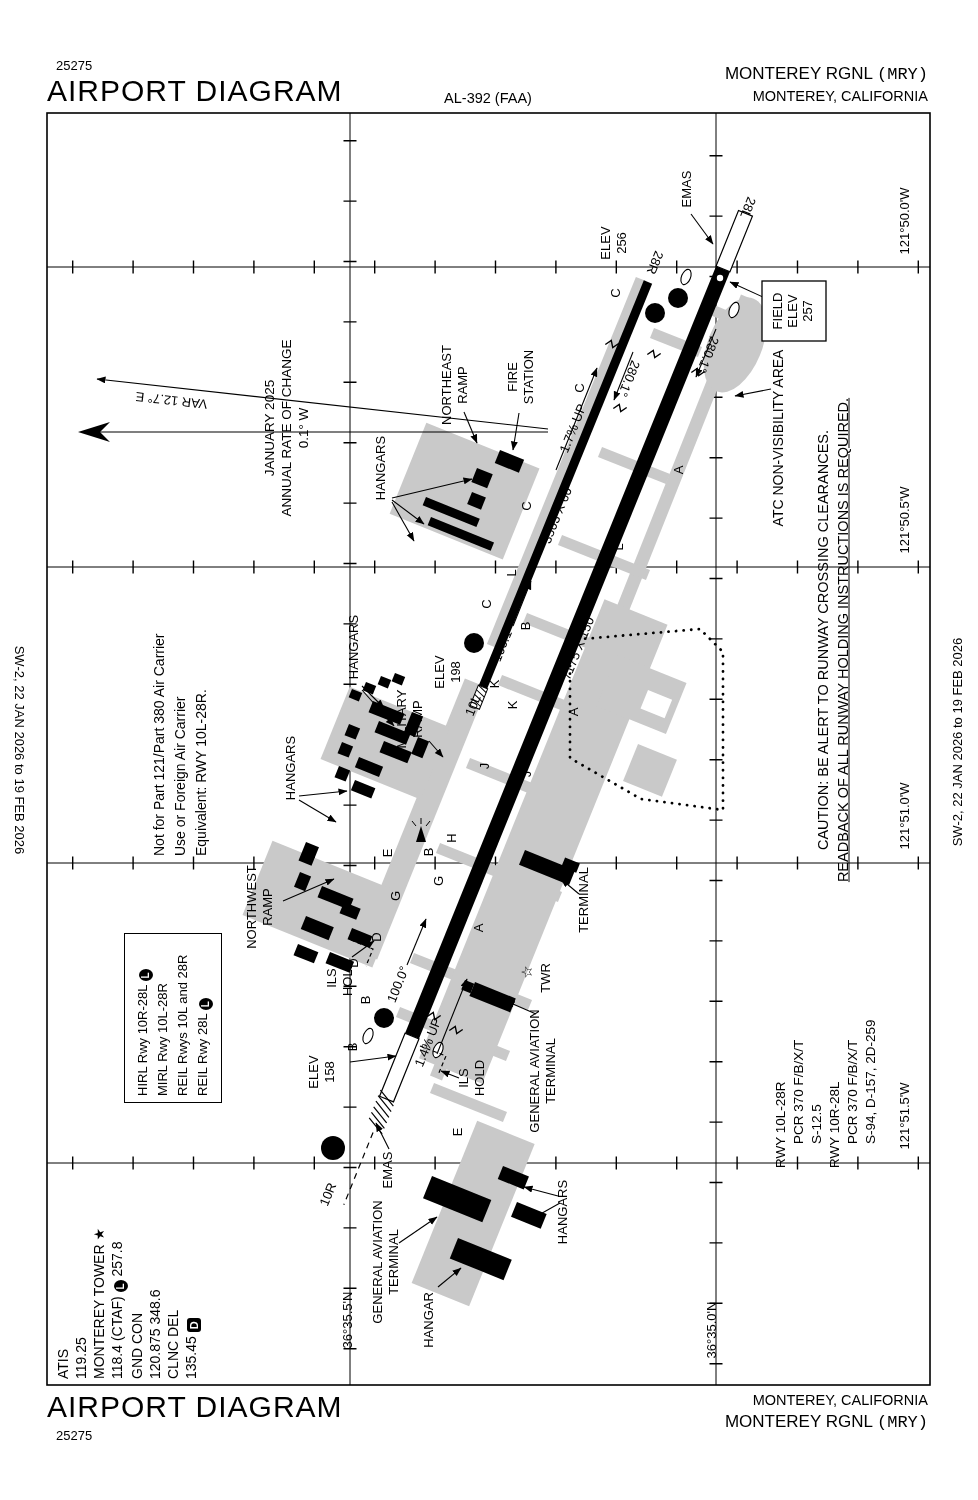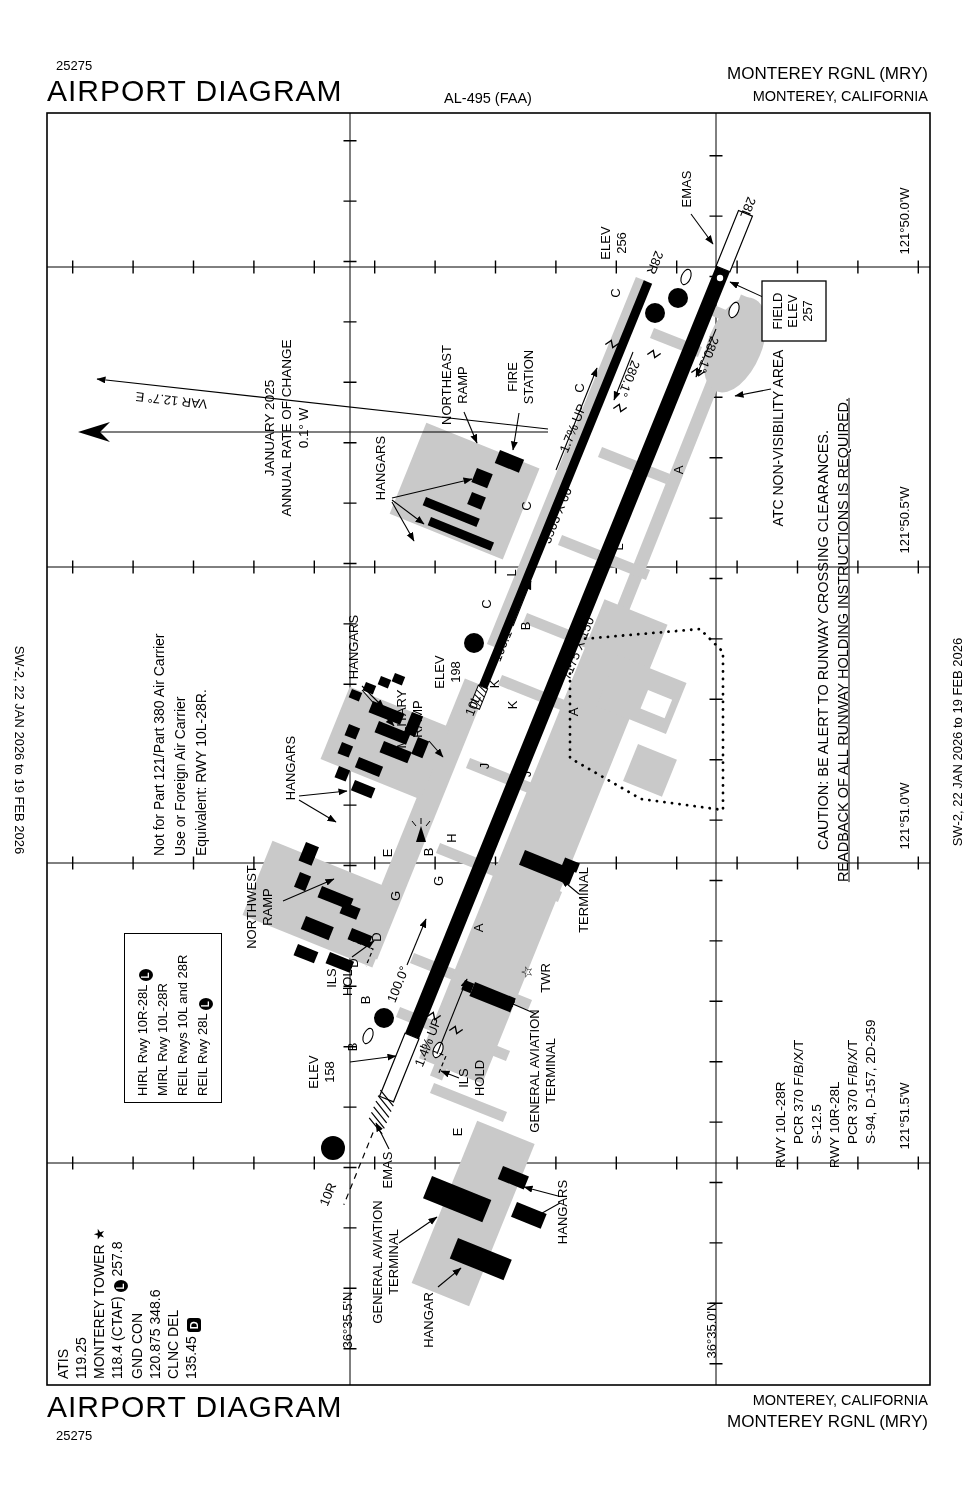--- a/index.html
+++ b/index.html
@@ -1,36 +1,36 @@
 <!DOCTYPE html>
 <html><head>
 <meta charset="utf-8">
 <style>
   html,body{margin:0;padding:0;background:#fff}
   body{width:978px;height:1500px;position:relative;font-family:"Liberation Sans",sans-serif;color:#000;overflow:hidden}
   .abs{position:absolute}
   .rb{position:absolute;transform:rotate(-90deg);display:flex;flex-direction:column;justify-content:center}
   .rb90{transform:rotate(90deg)}
-  .serif{font-family:Liberation Sans, sans-serif}
+  .serif{font-family:Liberation Mono, monospace}
   .lsym{display:inline-block;background:#000;color:#fff;border-radius:50%;font-size:10px;line-height:14px;width:12px;height:14px;text-align:center;font-weight:bold;vertical-align:-2px}
   .dsym{display:inline-block;background:#000;color:#fff;border-radius:3px;font-size:11px;line-height:14px;width:14px;height:14px;text-align:center;font-weight:bold;vertical-align:-2px}
   .u{text-decoration:underline}
   .ind{padding-left:24px}
   svg text{font-family:"Liberation Sans",sans-serif;fill:#000}
   .t13{font-size:13px}.t14{font-size:14px}
   .ar{stroke:#000;stroke-width:1.1;fill:none;marker-end:url(#ah)}
   .gray{fill:#c9c9c9}
   .blk{fill:#000}
 </style>
 </head>
 <body>
 
 <div class="abs" style="left:56px;top:58px;font-size:13px">25275</div>
 <div class="abs" style="left:47px;top:74px;font-size:30px;letter-spacing:1px">AIRPORT DIAGRAM</div>
-<div class="abs" style="left:398px;top:90px;width:180px;text-align:center;font-size:14.5px">AL-495 (FAA)</div>
+<div class="abs" style="left:398px;top:90px;width:180px;text-align:center;font-size:14.5px">AL-392 (FAA)</div>
 <div class="abs" style="left:428px;top:64px;width:500px;text-align:right;font-size:17px">
   <span>MONTEREY RGNL</span>
   <span class="serif">(MRY)</span>
 </div>
 <div class="abs" style="left:428px;top:88px;width:500px;text-align:right;font-size:14.5px">MONTEREY, CALIFORNIA</div>
 
 <div class="rb rb90" style="left:-176px;top:742px;width:392px;height:16px;font-size:13px;text-align:center">
     <div>SW-2, 22 JAN 2026 to 19 FEB 2026</div>
   </div>
 <div class="rb" style="left:761px;top:734px;width:392px;height:16px;font-size:13px;text-align:center">

